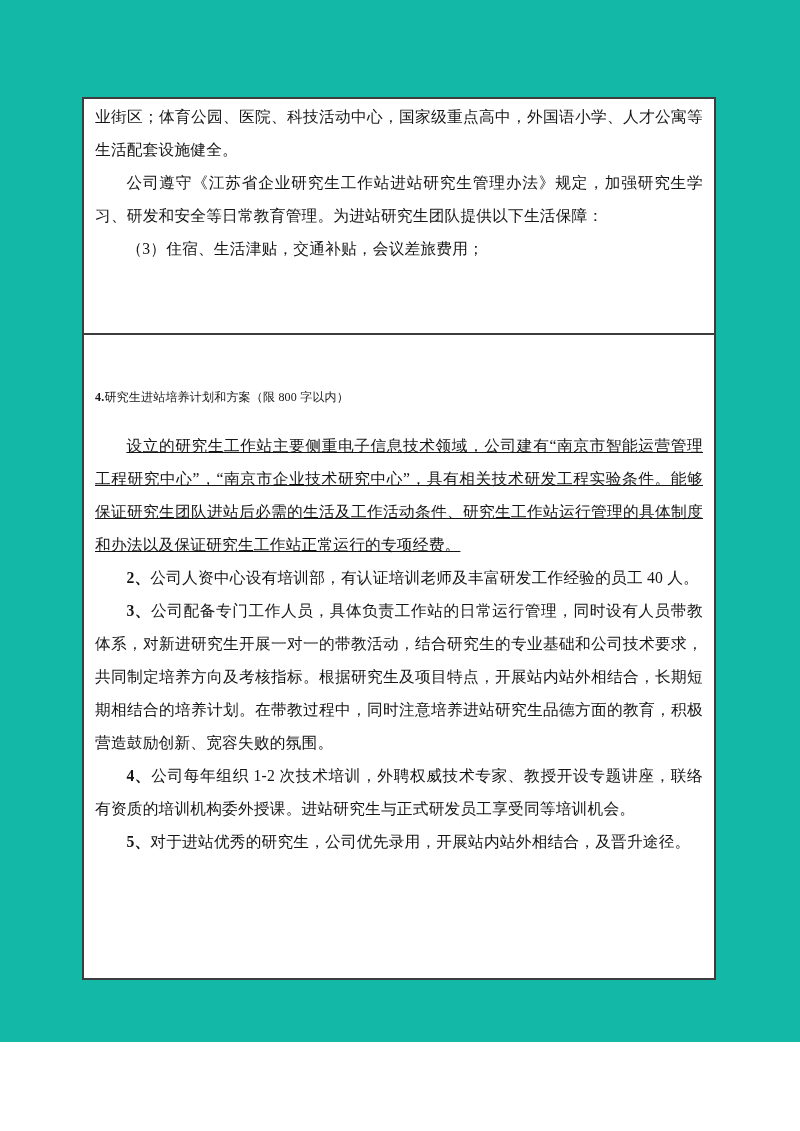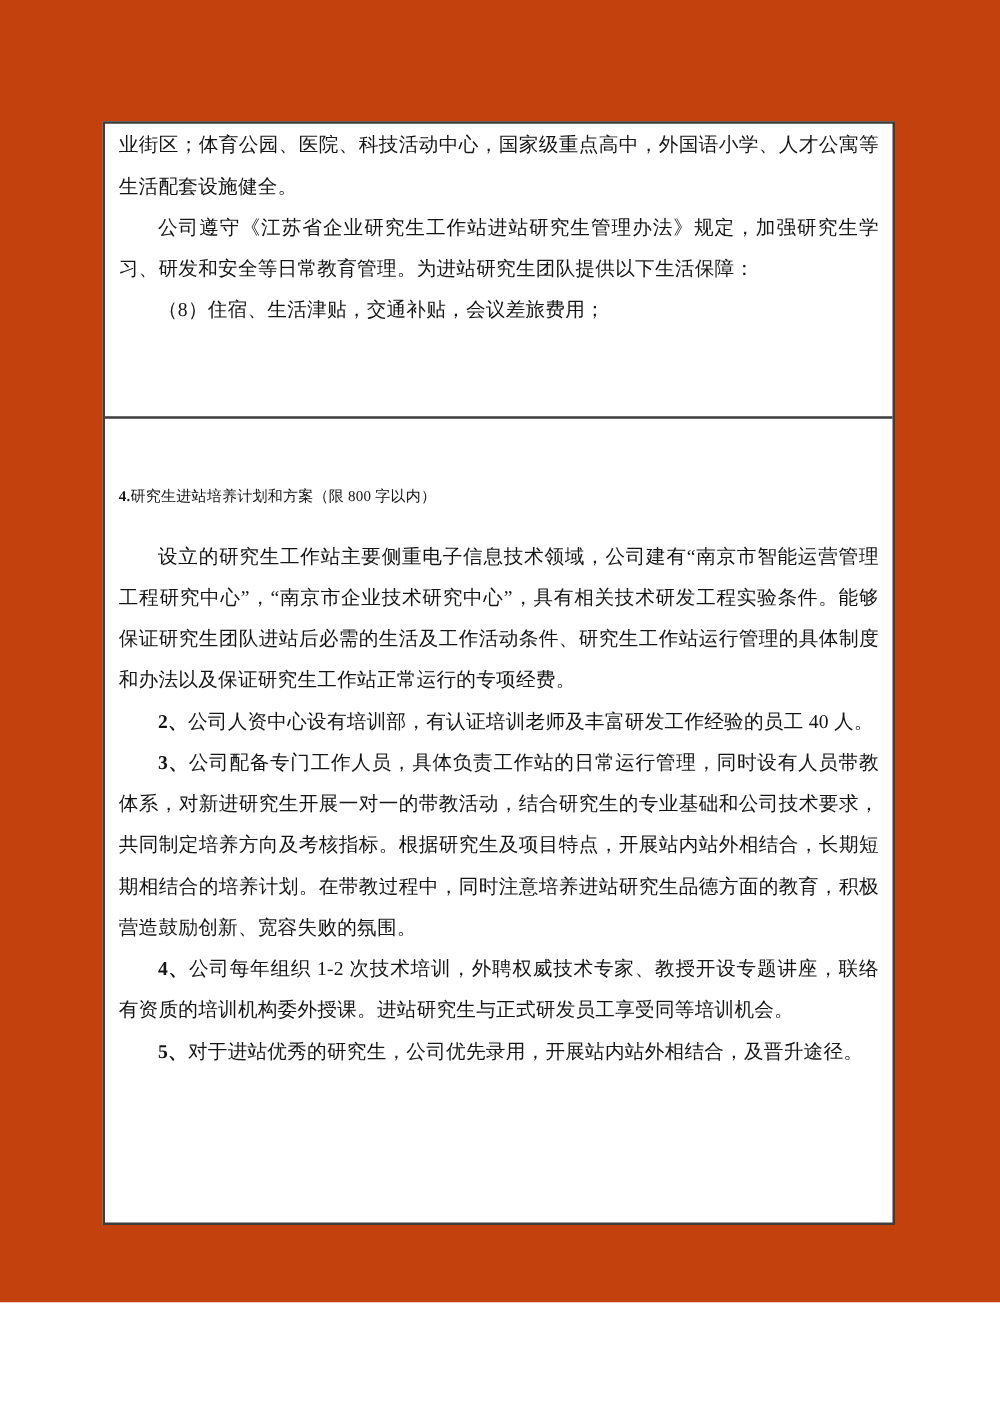--- a/index.html
+++ b/index.html
@@ -4,21 +4,21 @@
 <style>
   html, body {
     margin: 0;
     padding: 0;
     background: #ffffff;
   }
   .page {
     position: relative;
     width: 800px;
     height: 1042px;
-    background: #c2410c;
+    background: #14b8a6;
     font-family: "Liberation Serif", serif;
     color: #151515;
     overflow: hidden;
   }
   .doc-table {
     position: absolute;
     left: 82px;
     top: 97px;
     width: 634px;
     height: 883px;
@@ -42,20 +42,21 @@
     font-size: 15.7px;
     line-height: 33px;
     text-align: justify;
     letter-spacing: 0.2px;
   }
   p.para.indent {
     text-indent: 2em;
   }
   p.para.gap {
     margin-top: 15px;
+    text-decoration: underline;
   }
   p.heading {
     margin: 0;
     font-size: 12px;
     line-height: 33px;
     letter-spacing: 0.2px;
   }
   p b.num {
     font-weight: bold;
   }
@@ -73,21 +74,21 @@
 </head>
 <body>
 
 <div class="page">
 
   <div class="doc-table">
 
     <div class="cell cell-top">
         <p class="para"><span>业街区；体育公园、医院、科技活动中心，国家级重点高中，外国语小学、人才公寓等生活配套设施健全。</span></p>
         <p class="para indent"><span>公司遵守《江苏省企业研究生工作站进站研究生管理办法》规定，加强研究生学习、研发和安全等日常教育管理。为进站研究生团队提供以下生活保障：</span></p>
-        <p class="para indent"><span>（8）住宿、生活津贴，交通补贴，会议差旅费用；</span></p>
+        <p class="para indent"><span>（3）住宿、生活津贴，交通补贴，会议差旅费用；</span></p>
       </div>
 
     <div class="cell cell-bottom">
       <p class="heading"><b class="num">4.</b><span>研究生进站培养计划和方案（限 800 字以内）</span></p>
       <div>
           <p class="para indent gap"><span>设立的研究生工作站主要侧重电子信息技术领域，公司建有“南京市智能运营管理工程研究中心”，“南京市企业技术研究中心”，具有相关技术研发工程实验条件。能够保证研究生团队进站后必需的生活及工作活动条件、研究生工作站运行管理的具体制度和办法以及保证研究生工作站正常运行的专项经费。</span></p>
           <p class="para indent"><b class="num">2、</b><span>公司人资中心设有培训部，有认证培训老师及丰富研发工作经验的员工 40 人。</span></p>
           <p class="para indent"><b class="num">3、</b><span>公司配备专门工作人员，具体负责工作站的日常运行管理，同时设有人员带教体系，对新进研究生开展一对一的带教活动，结合研究生的专业基础和公司技术要求，共同制定培养方向及考核指标。根据研究生及项目特点，开展站内站外相结合，长期短期相结合的培养计划。在带教过程中，同时注意培养进站研究生品德方面的教育，积极营造鼓励创新、宽容失败的氛围。</span></p>
           <p class="para indent"><b class="num">4、</b><span>公司每年组织 1-2 次技术培训，外聘权威技术专家、教授开设专题讲座，联络有资质的培训机构委外授课。进站研究生与正式研发员工享受同等培训机会。</span></p>
           <p class="para indent"><b class="num">5、</b><span>对于进站优秀的研究生，公司优先录用，开展站内站外相结合，及晋升途径。</span></p>

